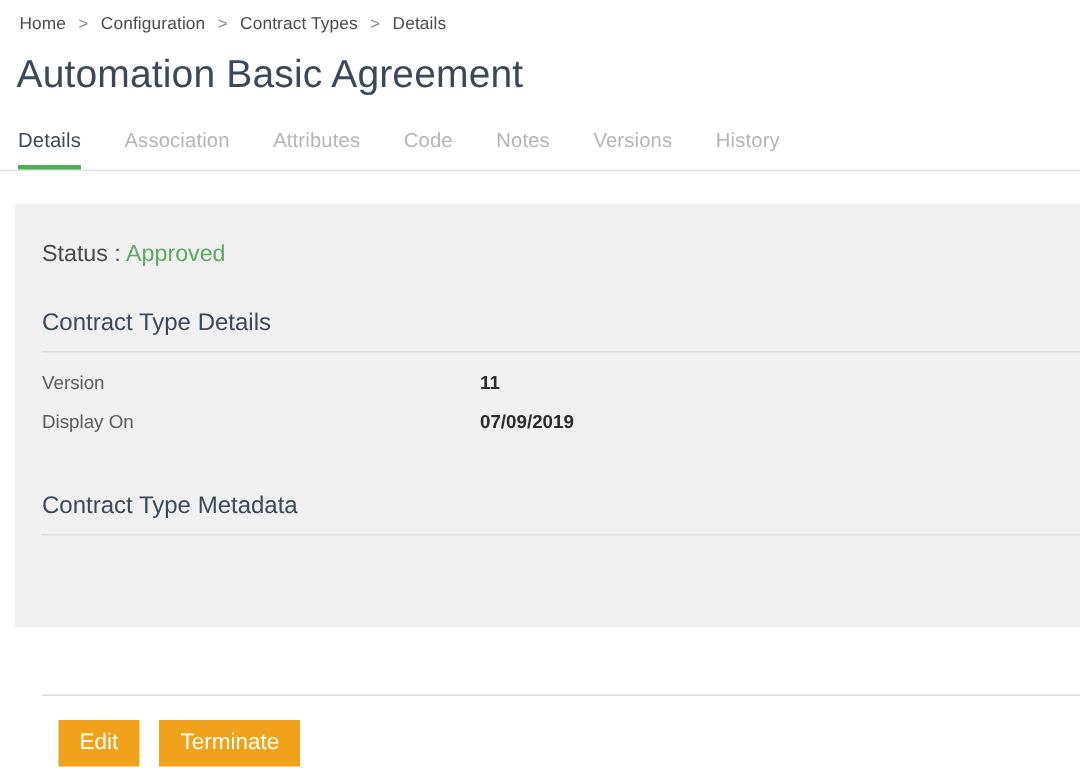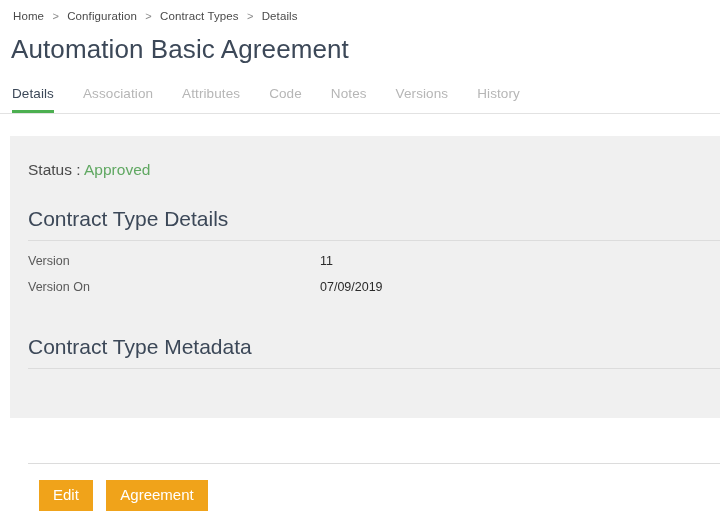--- a/index.html
+++ b/index.html
@@ -86,21 +86,21 @@
     padding: 25px 0 0 18px;
     font-size: 15.5px;
     color: #4a4a4a;
   }
   .status-row .status-value {
     color: #60a862;
   }
 
   .section-head {
     margin: 28px 0 0 18px;
-    font-size: 21px;
+    font-size: 16px;
     color: #3c4858;
     font-weight: normal;
   }
   .divider {
     margin: 9px 0 0 18px;
     height: 1px;
     background: #dcdcdc;
   }
 
   .field-table {
@@ -114,21 +114,21 @@
     vertical-align: top;
     line-height: 1.15;
   }
   .field-label {
     color: #5a5a5a;
     width: 292px;
     margin-top: 19px;
   }
   .field-value {
     color: #2b2b2b;
-    font-weight: normal;
+    font-weight: bold;
   }
 
   .btn-divider {
     position: absolute;
     left: 18px;
     right: 0;
     top: 327px;
     height: 1px;
     background: #dcdcdc;
   }
@@ -187,30 +187,30 @@
 
     <div class="section-head">Contract Type Details</div>
     <div class="divider"></div>
     <table class="field-table">
       <tbody>
         <tr>
           <td class="field-label">Version</td>
           <td class="field-value">11</td>
         </tr>
         <tr>
-          <td class="field-label">Version On</td>
+          <td class="field-label">Display On</td>
           <td class="field-value">07/09/2019</td>
         </tr>
       </tbody>
     </table>
 
     <div class="section-head">Contract Type Metadata</div>
     <div class="divider"></div>
 
     <div class="btn-divider"></div>
 
     <div class="btn-row">
       <button class="btn">Edit</button>
-      <button class="btn">Agreement</button>
+      <button class="btn">Terminate</button>
     </div>
 
   </div>
 </div>
 
 </body></html>

